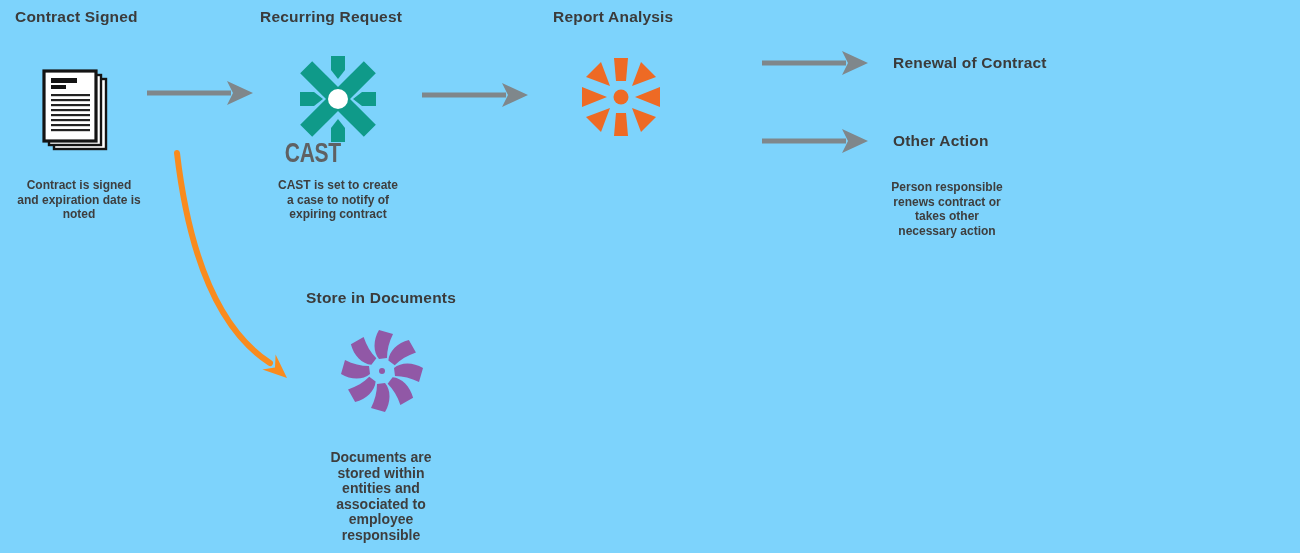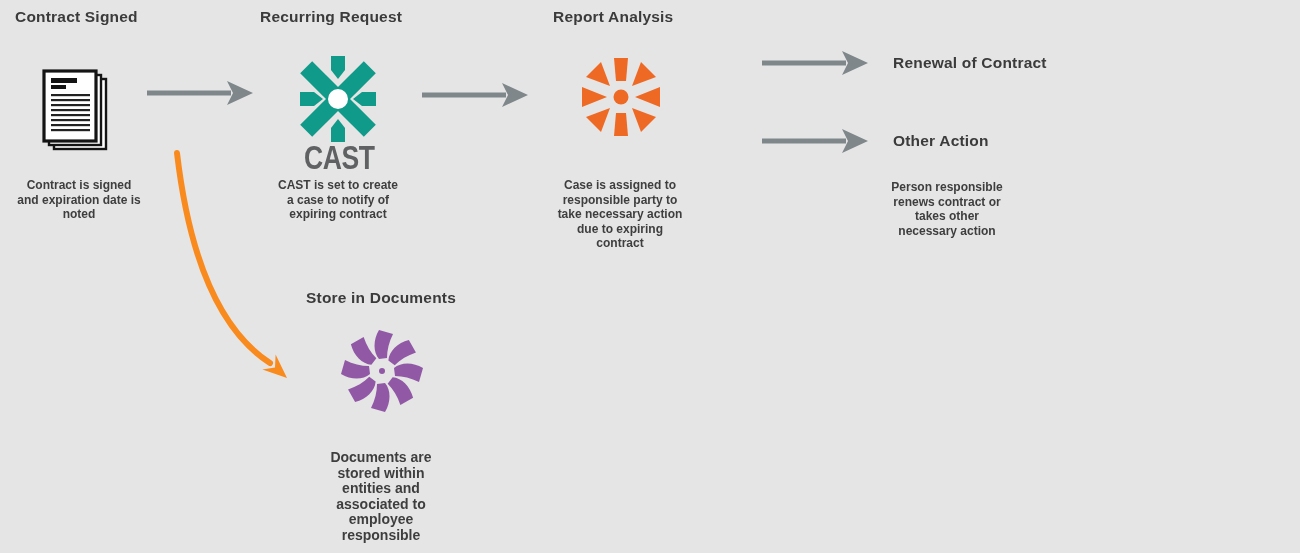--- a/index.html
+++ b/index.html
@@ -1,23 +1,23 @@
 <!DOCTYPE html>
 <html style="--teal: #0f9a89; --cases_orange: #ee6a24; --purple: #9158a6; --arrow_gray: #7f878b; --connector_orange: #f98b1e; --label_gray: #5f6163; --heading: #3b3b3b; --caption: #3e3e3e; --document_ink: #141414;"><head>
 <meta charset="utf-8">
 <style>
   html,body{margin:0;padding:0;background:#fff;}
-  .stage{position:relative;width:1300px;height:553px;background:#e5e5e5;overflow:hidden;
+  .stage{position:relative;width:1300px;height:553px;background:#7dd3fc;overflow:hidden;
          font-family:"Liberation Sans",sans-serif;}
   .abs{position:absolute;}
   .h1{font-weight:700;font-size:15.5px;color:var(--heading,#3b3b3b);letter-spacing:.2px;white-space:nowrap;}
   .cap{font-weight:700;font-size:12px;line-height:14.5px;color:var(--caption,#3e3e3e);
        text-align:center;white-space:pre-line;}
   .cap-lg{font-size:14px;line-height:15.5px;}
-  .ilabel{font-weight:700;font-size:34px;color:var(--label_gray,#5f6163);text-align:center;white-space:nowrap;}
+  .ilabel{font-weight:700;font-size:27px;color:var(--label_gray,#5f6163);text-align:left;white-space:nowrap;}
   .ilabel>span{display:inline-block;transform:scaleX(.78);transform-origin:50% 50%;letter-spacing:-.5px;}
   .center{text-align:center;}
   svg{display:block;}
 </style>
 </head>
 <body>
 
 <div class="stage">
 
   <div class="abs h1" style="left:15px;top:8px;">Contract Signed</div>
@@ -79,25 +79,20 @@
       <path d="M35,3 L49,3 L47,26 L37,26 Z" transform="rotate(180,42,42)"></path>
       <path d="M81,32 L81,52 L56,42 Z"></path>
       <path d="M81,32 L81,52 L56,42 Z" transform="rotate(180,42,42)"></path>
       <path d="M62,7 L77,22 L53,31 Z"></path>
       <path d="M62,7 L77,22 L53,31 Z" transform="rotate(90,42,42)"></path>
       <path d="M62,7 L77,22 L53,31 Z" transform="rotate(180,42,42)"></path>
       <path d="M62,7 L77,22 L53,31 Z" transform="rotate(270,42,42)"></path>
       <circle cx="42" cy="42" r="7.5"></circle>
     </g>
   </svg>
-  <div class="abs cap" style="left:539px;top:178px;width:162px;">Case is assigned to
-responsible party to
-take necessary action
-due to expiring
-contract</div>
 
   <svg class="abs" style="left:762px;top:50px;" width="106" height="26" viewBox="0 0 106 26">
     <line x1="0" y1="13" x2="84" y2="13" stroke="var(--arrow_gray)" stroke-width="5"></line>
     <polygon points="80,1 106,13 80,25 86,13" fill="var(--arrow_gray)"></polygon>
   </svg>
   <svg class="abs" style="left:762px;top:128px;" width="106" height="26" viewBox="0 0 106 26">
     <line x1="0" y1="13" x2="84" y2="13" stroke="var(--arrow_gray)" stroke-width="5"></line>
     <polygon points="80,1 106,13 80,25 86,13" fill="var(--arrow_gray)"></polygon>
   </svg>
   <div class="abs h1" style="left:893px;top:54px;">Renewal of Contract</div>

